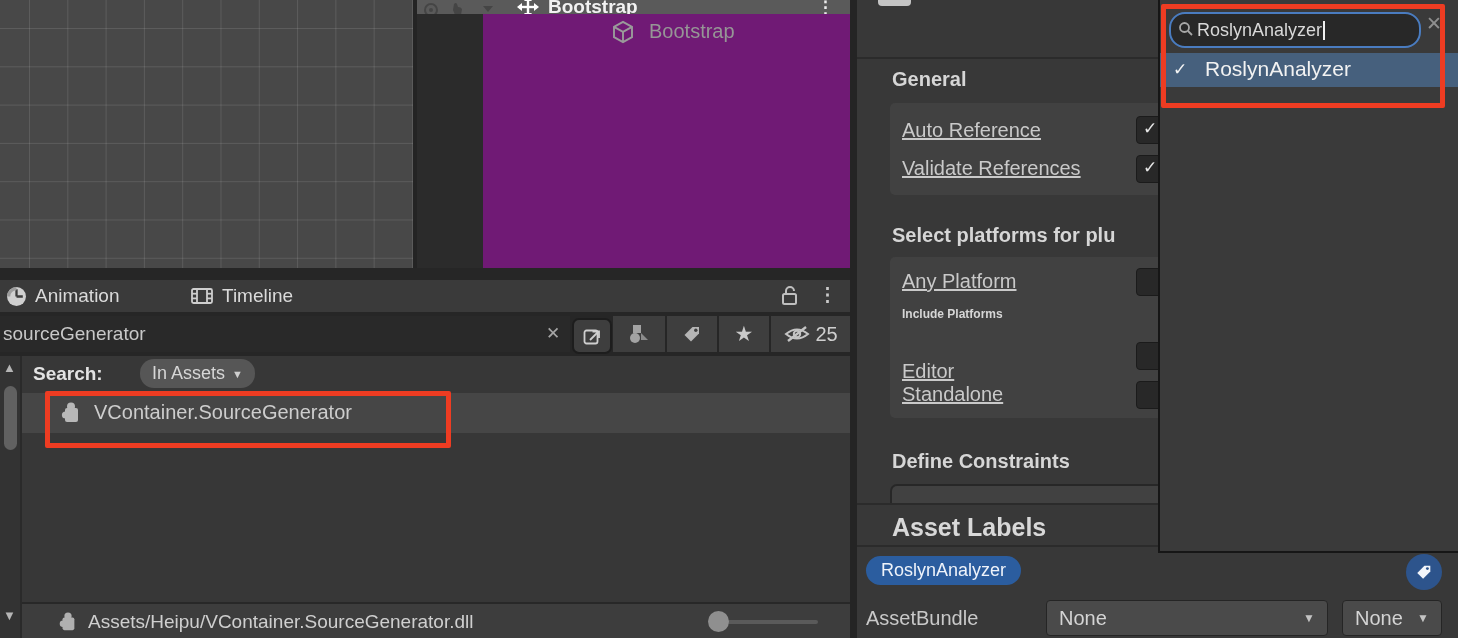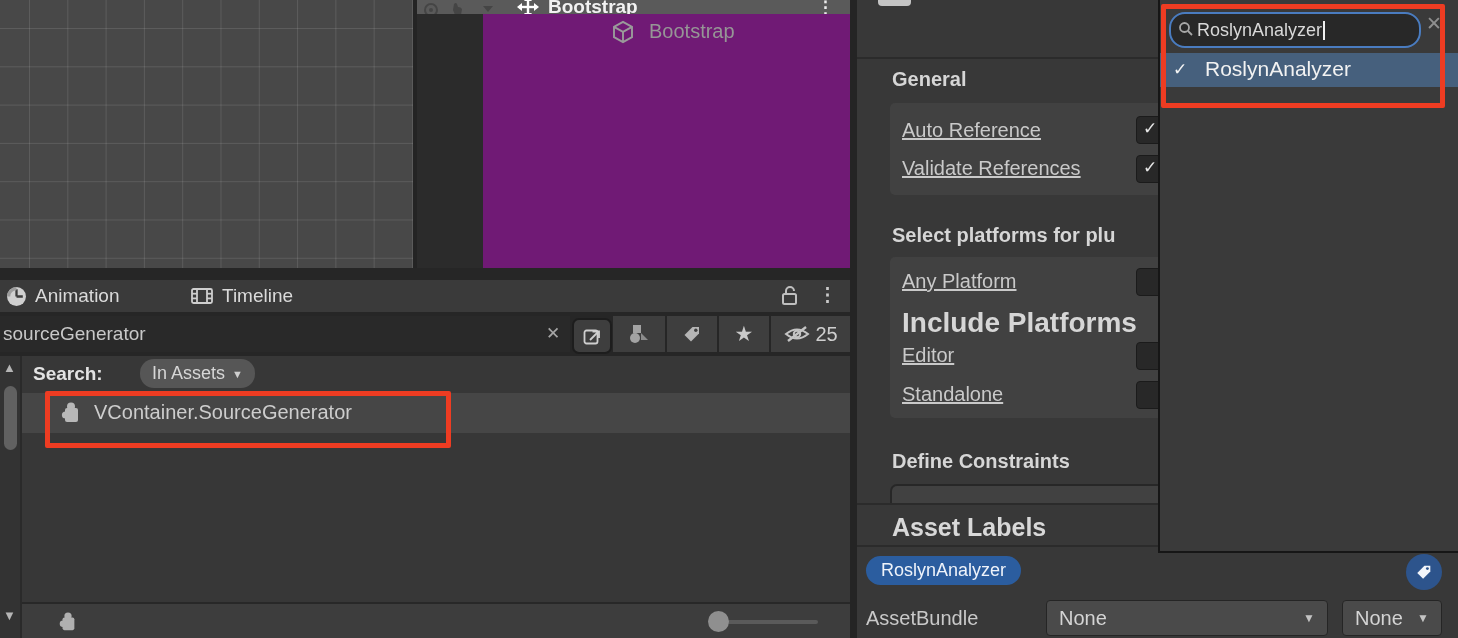--- a/index.html
+++ b/index.html
@@ -69,21 +69,21 @@
 
   
   .insp{left:857px;top:0;width:601px;height:638px;background:#383838;}
   .cutbtn{position:absolute;left:21px;top:0;width:33px;height:6px;background:#c4c4c4;border-radius:0 0 4px 4px;}
   .insp-div1{position:absolute;left:0;top:57px;width:601px;height:2px;background:#2b2b2b;}
   .h-general{position:absolute;left:35px;top:68px;font-size:20px;font-weight:bold;color:#d6d6d6;}
   .gbox{position:absolute;background:#414141;border-radius:5px;}
   .box1{left:33px;top:103px;width:540px;height:92px;}
   .box2{left:33px;top:257px;width:540px;height:161px;}
   .growlabel{position:absolute;left:12px;font-size:20px;color:#c9c9c9;text-decoration:underline;}
-  .growbold{position:absolute;left:12px;font-size:28px;font-weight:bold;color:#d6d6d6;}
+  .growbold{position:absolute;left:12px;font-size:12px;font-weight:bold;color:#d6d6d6;}
   .chk{position:absolute;left:246px;width:26px;height:26px;background:#282828;border:1px solid #1b1b1b;
     border-radius:4px;color:#e6e6e6;font-size:17px;text-align:center;line-height:24px;}
   .h-platforms{position:absolute;left:35px;top:224px;font-size:20px;font-weight:bold;color:#d6d6d6;white-space:nowrap;}
   .h-define{position:absolute;left:35px;top:450px;font-size:20px;font-weight:bold;color:#d6d6d6;}
   .listbox{position:absolute;left:33px;top:484px;width:540px;height:19px;background:#414141;
     border:2px solid #272727;border-bottom:none;border-radius:7px 7px 0 0;}
   .labels-sec{position:absolute;left:0;top:503px;width:601px;height:40px;background:#383838;
     border-top:2px solid #2b2b2b;border-bottom:2px solid #2b2b2b;}
   .h-assetlabels{position:absolute;left:35px;top:8px;font-size:25px;font-weight:bold;color:#d8d8d8;}
   .label-pill{position:absolute;left:9px;top:556px;height:29px;background:#2b5d9f;border-radius:15px;
@@ -274,20 +274,21 @@
   </div>
 
   <div class="abs statusbar">
     <span style="position:absolute;left:36px;top:7px;">
       <svg width="20" height="22" viewBox="0 0 22 24">
         <circle cx="11" cy="5.5" r="4" fill="#b0b0b0"></circle>
         <circle cx="5.5" cy="14" r="3.6" fill="#b0b0b0"></circle>
         <rect x="5" y="7" width="13" height="14" rx="2" fill="#b0b0b0"></rect>
       </svg>
     </span>
+    <span class="path">Assets/Heipu/VContainer.SourceGenerator.dll</span>
     <div class="sl-track"></div>
     <div class="sl-knob"></div>
   </div>
 
   <div class="abs insp">
     <div class="cutbtn"></div>
     <div class="insp-div1"></div>
     <span class="h-general">General</span>
 
     <div class="gbox box1">
@@ -296,21 +297,21 @@
       <span class="growlabel" style="top:54px;">Validate References</span>
       <span class="chk" style="top:52px;">✓</span>
     </div>
 
     <span class="h-platforms">Select platforms for plu</span>
 
     <div class="gbox box2">
       <span class="growlabel" style="top:13px;">Any Platform</span>
       <span class="chk" style="top:11px;"></span>
       <span class="growbold" style="top:50px;">Include Platforms</span>
-      <span class="growlabel" style="top:87px;">Editor</span>
+      <span class="growlabel" style="top:103px;">Editor</span>
       <span class="chk" style="top:85px;"></span>
       <span class="growlabel" style="top:126px;">Standalone</span>
       <span class="chk" style="top:124px;"></span>
     </div>
 
     <span class="h-define">Define Constraints</span>
     <div class="listbox"></div>
 
     <div class="labels-sec">
       <span class="h-assetlabels">Asset Labels</span>

